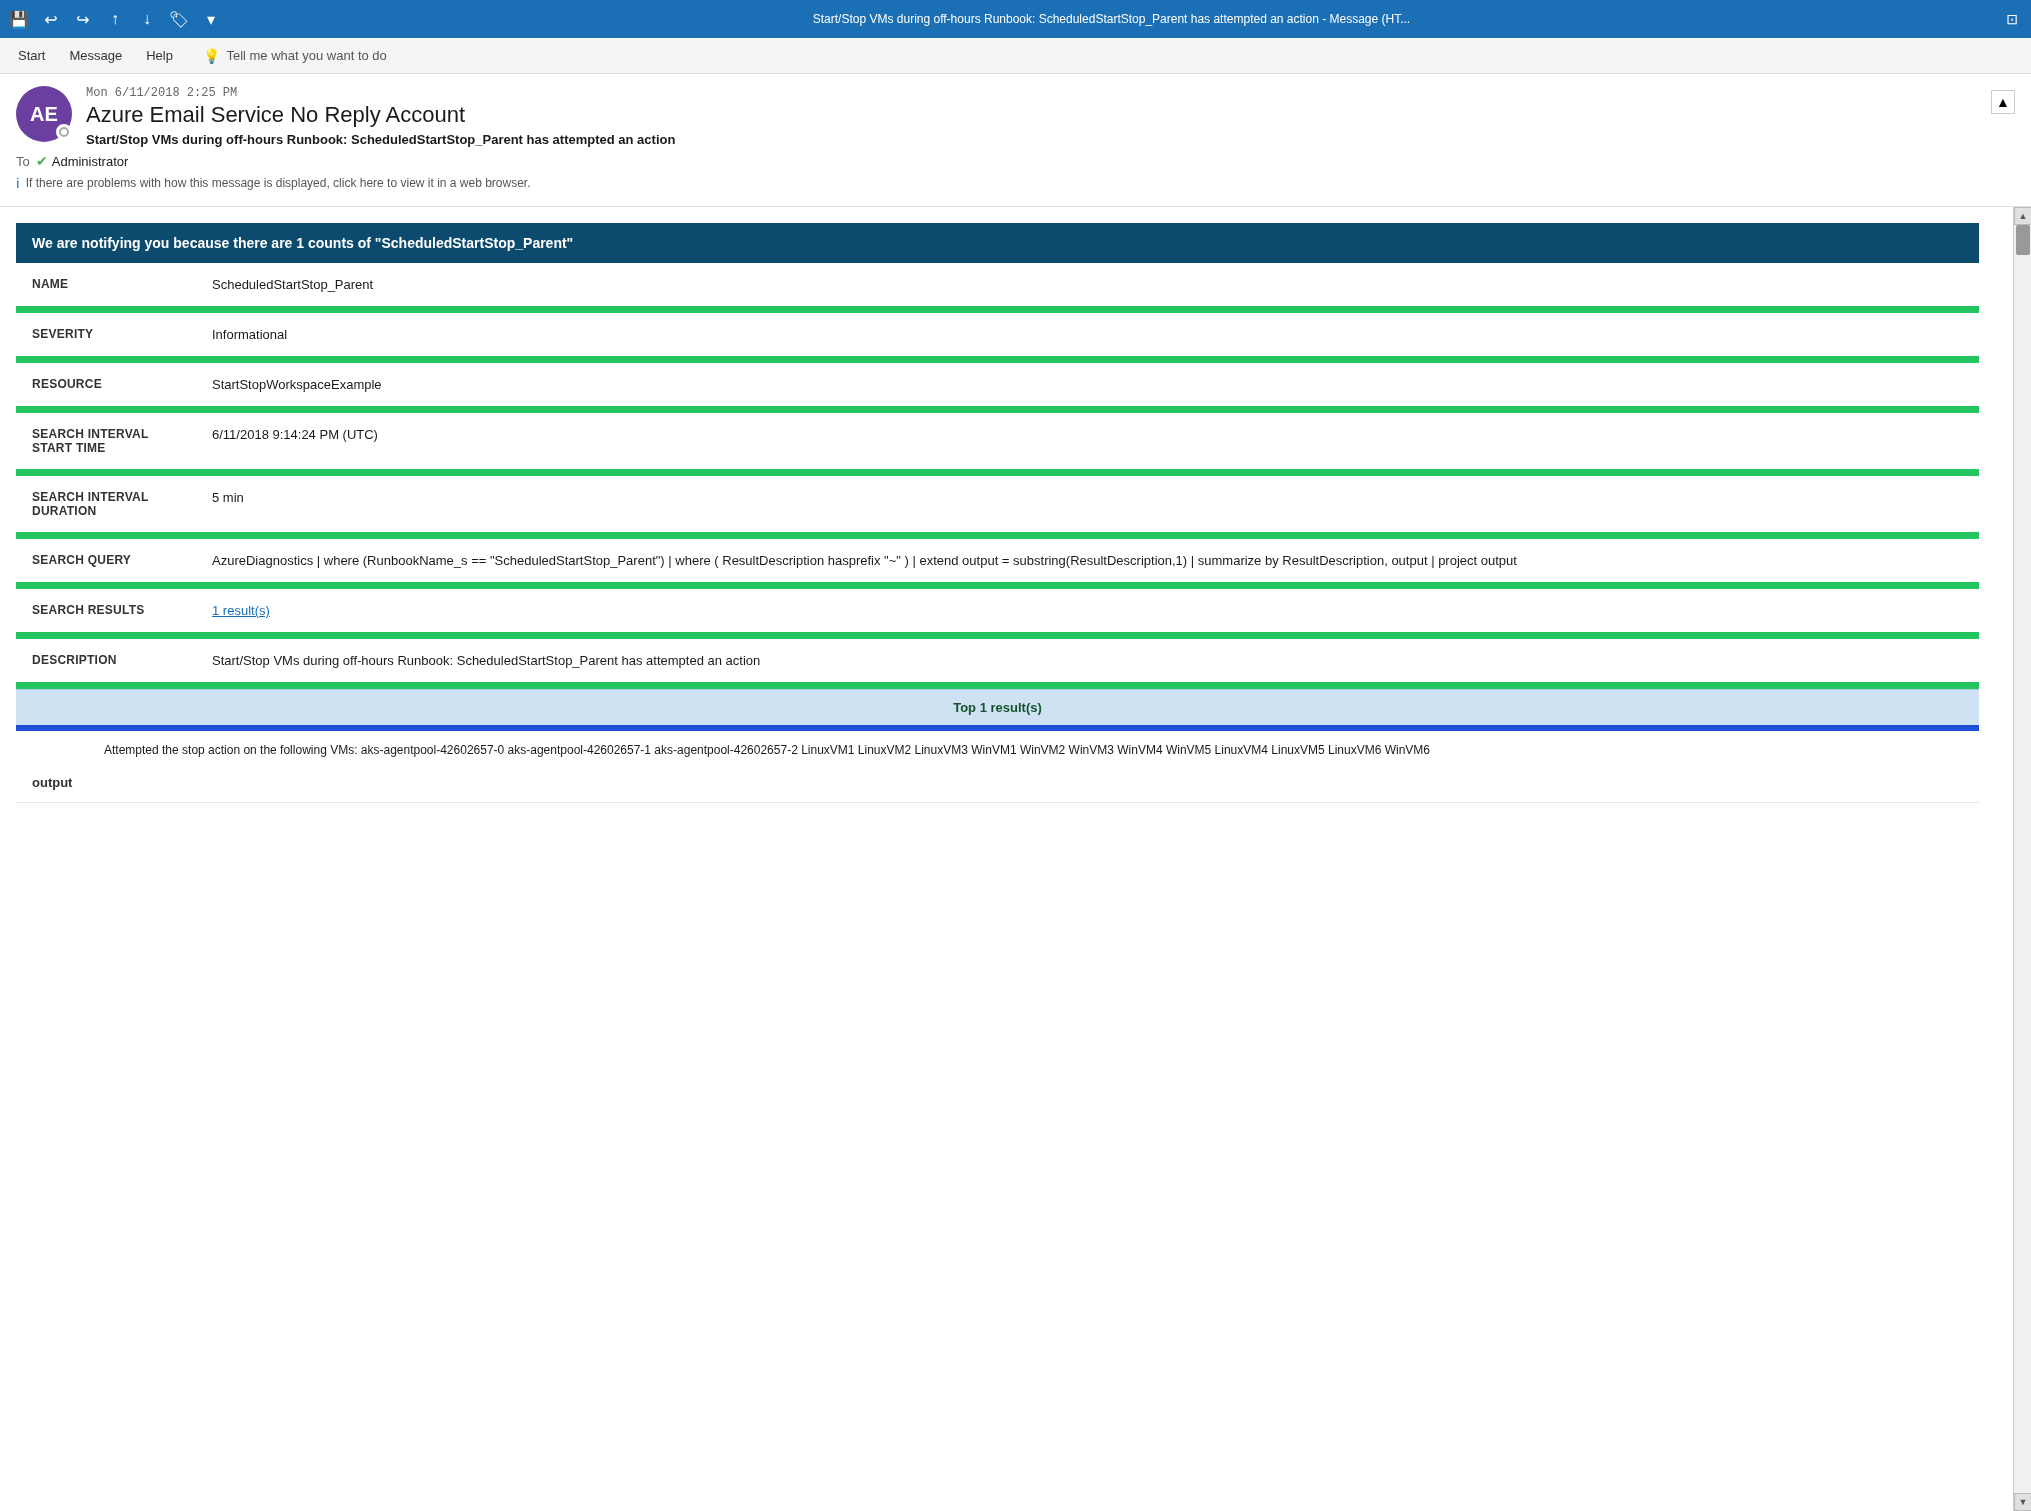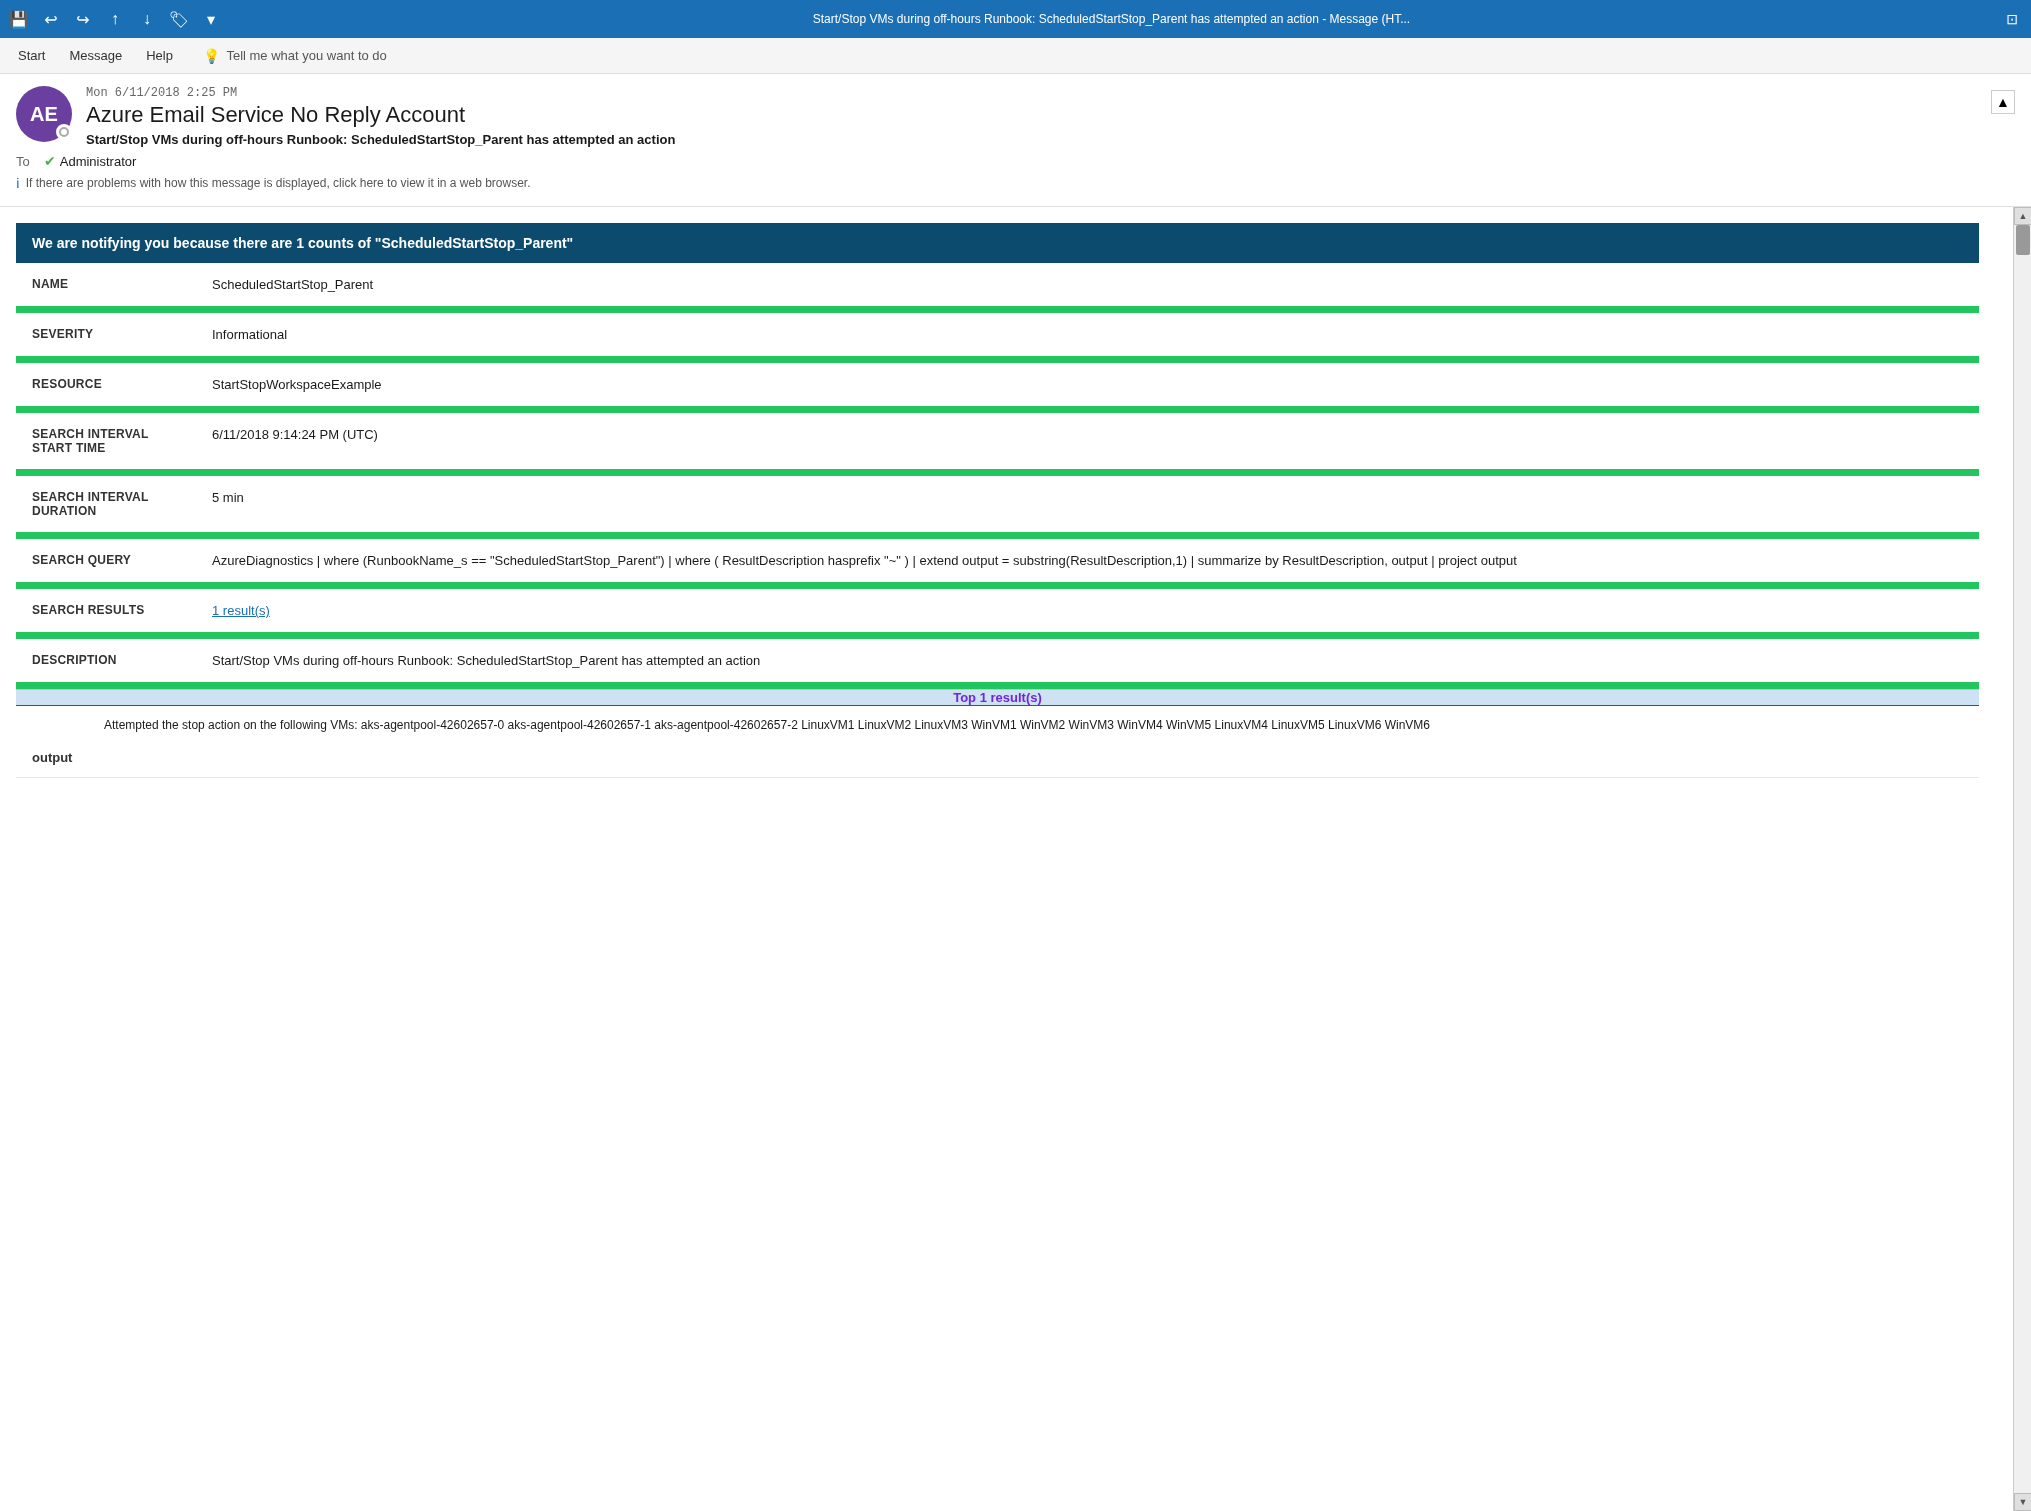--- a/index.html
+++ b/index.html
@@ -77,21 +77,21 @@
     .sender-date { color: #666; font-size: 12px; margin-bottom: 2px; font-family: Liberation Mono, monospace; }
     .sender-name { font-size: 22px; color: #1a1a1a; font-weight: 400; margin-bottom: 4px; }
     .email-subject { font-size: 13px; font-weight: 600; color: #1a1a1a; }
     .collapse-btn {
       width: 24px; height: 24px; border: 1px solid #ccc;
       display: flex; align-items: center; justify-content: center;
       cursor: pointer; background: white; flex-shrink: 0;
       margin-top: 4px;
     }
 
-    .to-row { display: flex; align-items: center; gap: 8px; padding: 6px 0 2px 0; }
+    .to-row { display: flex; align-items: center; gap: 0; padding: 6px 0 2px 0; }
     .to-label { color: #666; font-size: 13px; min-width: 20px; }
     .to-badge {
       display: flex; align-items: center; gap: 4px;
       font-size: 13px; color: #1a1a1a;
     }
     .to-badge-icon { color: #4CAF50; font-size: 14px; }
 
     .info-bar {
       display: flex; align-items: center; gap: 6px;
       font-size: 12px; color: #555;
@@ -130,25 +130,26 @@
       letter-spacing: 0.02em;
     }
     .data-table td:last-child { color: #1a1a1a; }
 
     .link-text { color: #1a6fb5; text-decoration: underline; cursor: pointer; }
 
     
     .results-header {
       background: #cfe2f3;
       text-align: center;
+      padding: 10px;
       font-weight: 600;
       font-size: 13px;
-      color: #6d28d9;
+      color: #14532d;
       border-top: 1px solid #b0c8e0;
-      border-bottom: 1px solid #1d4ed8;
+      border-bottom: 6px solid #1d4ed8;
     }
 
     .results-row { display: flex; border-bottom: 1px solid #e8e8e8; }
     .results-label {
       font-size: 13px; font-weight: 600; color: #333;
       padding: 12px 16px; min-width: 80px; width: 80px;
       flex-shrink: 0;
       margin-top: 32px;
     }
     .results-value { font-size: 12px; color: #1a1a1a; padding: 12px 8px; flex: 1; }

